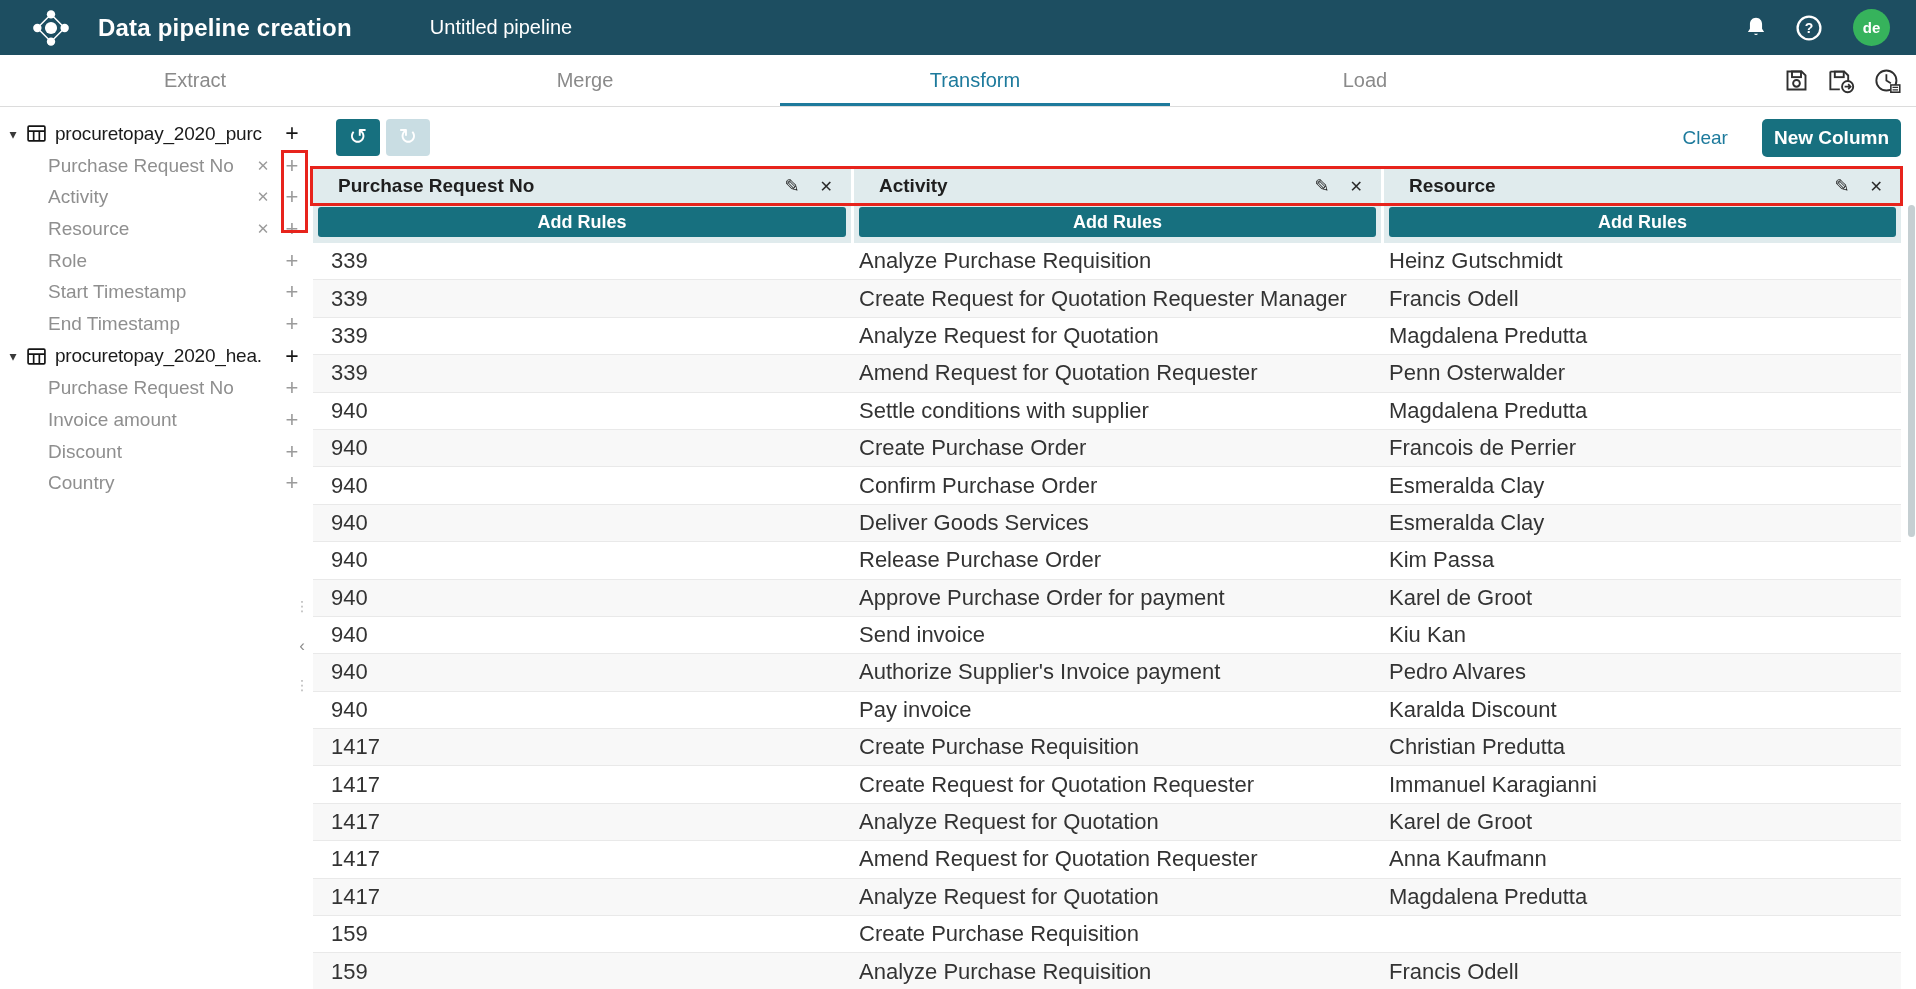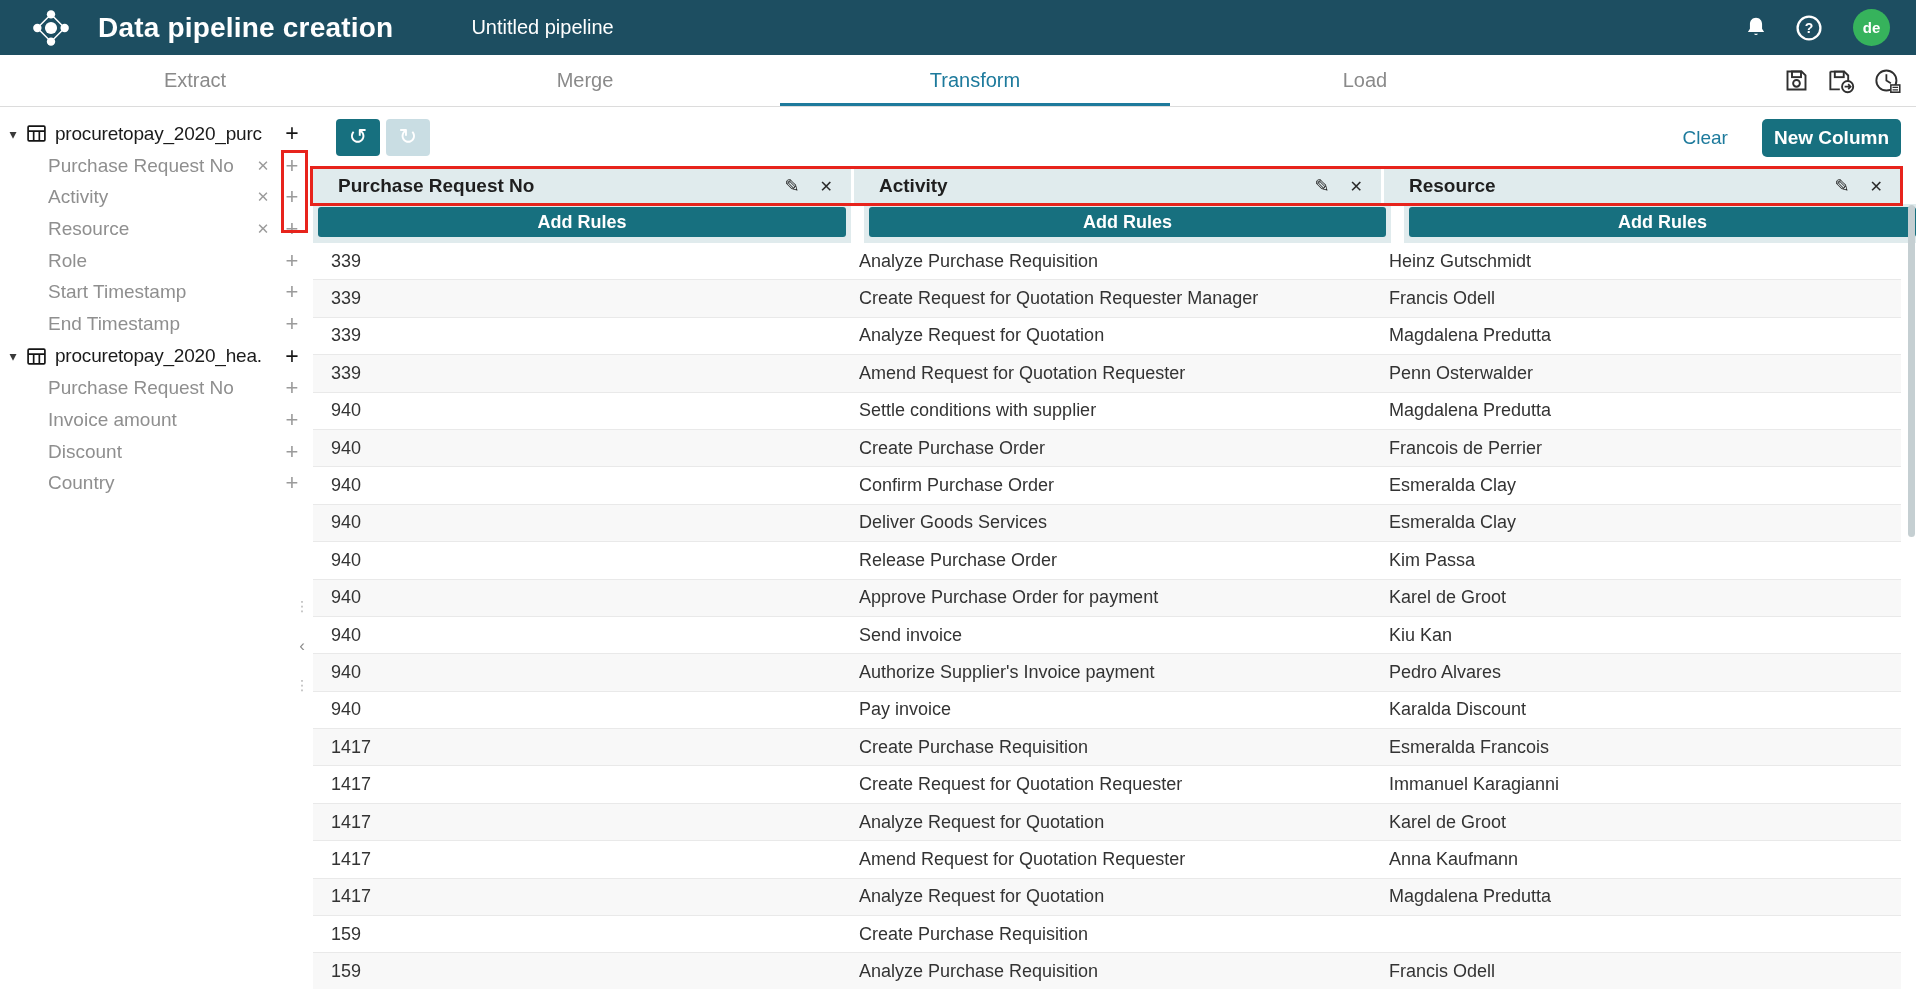--- a/index.html
+++ b/index.html
@@ -9,21 +9,21 @@
     font-family:"Liberation Sans", sans-serif; background:#fff;
     -webkit-font-smoothing:antialiased;
   }
 
   
   .app-header {
     height:55px; background:var(--header-bg,#1d4e61);
     display:flex; align-items:center; padding:0 20px 0 30px; color:#fff;
   }
   .logo { width:42px; height:42px; flex:0 0 auto; }
-  .app-title { font-size:28px; font-weight:700; margin-left:26px; letter-spacing:.2px; }
+  .app-title { font-size:24px; font-weight:700; margin-left:26px; letter-spacing:.2px; }
   .pipeline-name { font-size:20px; font-weight:400; margin-left:78px; }
   .header-right { margin-left:auto; display:flex; align-items:center; gap:26px; }
   .icon-btn { background:none; border:none; padding:0; cursor:pointer; display:flex; align-items:center; }
   .avatar {
     width:37px; height:37px; border-radius:50%; background:var(--avatar-green,#36b35c);
     color:#fff; font-size:15px; font-weight:700; display:flex; align-items:center; justify-content:center;
     margin-left:4px; margin-right:6px;
   }
 
   
@@ -75,33 +75,33 @@
   .grid-area { margin-left:5px; width:1588px; }
   .grid-header { display:grid; grid-template-columns:538px 527px 517px; column-gap:3px; }
   .grid-header .hcell {
     background:var(--table-header-bg,#e0ebed); height:36px; display:flex; align-items:center;
     font-size:19px; font-weight:700; color:#1f1f1f; padding:0 16px 0 25px;
   }
   .hcell .hlabel { flex:1; white-space:nowrap; overflow:hidden; }
   .hcell .edit-btn { background:none; border:none; font-size:18px; color:#1b1b1b; cursor:pointer; padding:0 2px; }
   .hcell .xcol-btn { background:none; border:none; font-size:16px; color:#2b2b2b; cursor:pointer; padding:0 2px; margin-left:16px; }
 
-  .addrules-band { display:grid; grid-template-columns:538px 527px 517px; column-gap:13px; height:39px; }
+  .addrules-band { display:grid; grid-template-columns:538px 527px 517px; column-gap:3px; height:39px; }
   .addrules-cell { background:var(--table-header-bg,#e0ebed); padding:3px 5px 6px 5px; }
   .addrules-btn {
     width:100%; height:30px; background:var(--accent-teal,#17707f); color:#fff; border:none; border-radius:3px;
     font-size:18px; font-weight:700; cursor:pointer; font-family:inherit;
   }
 
   .grid-rows .trow {
     display:grid; grid-template-columns:541px 530px 517px; height:37.4px;
     border-bottom:1px solid #e9e9e9; align-items:center; background:#fff;
   }
   .grid-rows .trow:nth-child(even) { background:#f8f8f8; }
-  .trow .tcell { font-size:18px; color:#333; white-space:nowrap; overflow:hidden; }
+  .trow .tcell { font-size:22px; color:#333; white-space:nowrap; overflow:hidden; }
   .trow .tcell.c0 { padding-left:18px; }
   .trow .tcell.c1, .trow .tcell.c2 { padding-left:5px; }
 
   .v-scrollbar {
     position:absolute; right:1px; top:98px; width:7px; height:332px;
     background:#c5cfd2; border-radius:4px;
   }
 
   
   .annotation { position:absolute; border:3px solid var(--annotation-red,#e7231c); pointer-events:none; z-index:50; }
@@ -358,21 +358,21 @@
             <div class="tcell c2">Pedro Alvares</div>
           </div>
           <div class="trow">
             <div class="tcell c0">940</div>
             <div class="tcell c1">Pay invoice</div>
             <div class="tcell c2">Karalda Discount</div>
           </div>
           <div class="trow">
             <div class="tcell c0">1417</div>
             <div class="tcell c1">Create Purchase Requisition</div>
-            <div class="tcell c2">Esmeralda Francois</div>
+            <div class="tcell c2">Christian Predutta</div>
           </div>
           <div class="trow">
             <div class="tcell c0">1417</div>
             <div class="tcell c1">Create Request for Quotation Requester</div>
             <div class="tcell c2">Immanuel Karagianni</div>
           </div>
           <div class="trow">
             <div class="tcell c0">1417</div>
             <div class="tcell c1">Analyze Request for Quotation</div>
             <div class="tcell c2">Karel de Groot</div>

